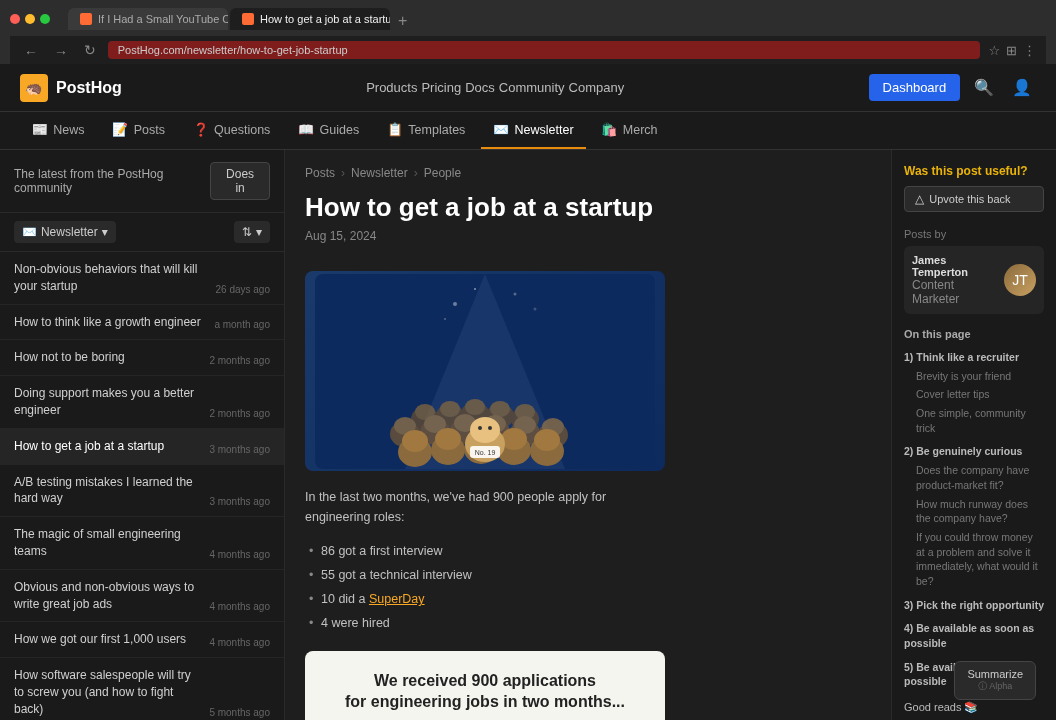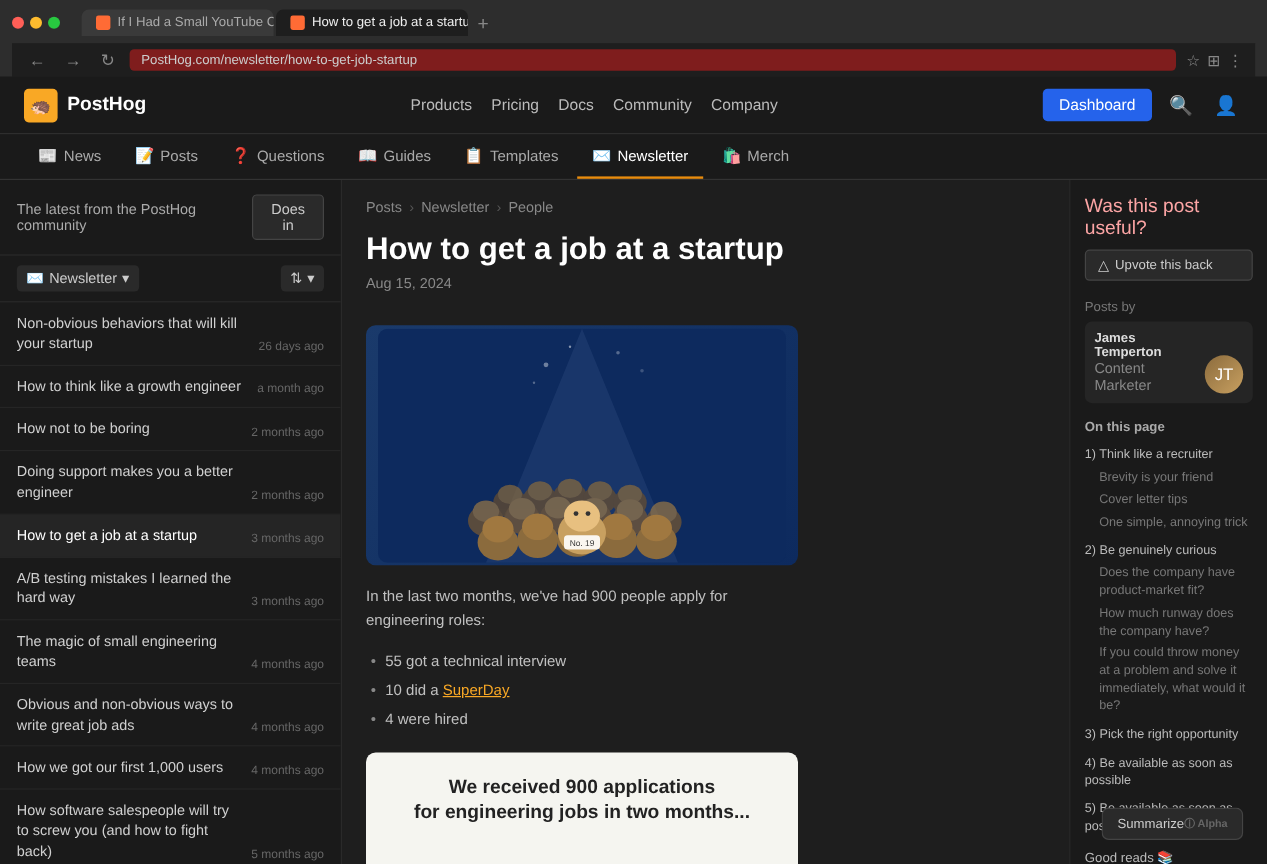--- a/index.html
+++ b/index.html
@@ -131,21 +131,21 @@
       height: 28px;
       background: #f9a825;
       border-radius: 4px;
       display: flex;
       align-items: center;
       justify-content: center;
       font-size: 14px;
     }
     .nav-links {
       display: flex;
-      gap: 16px;
+      gap: 4px;
       flex: 1;
       justify-content: center;
       align-items: center;
     }
     .nav-link {
       color: #bbb;
       font-size: 13px;
       cursor: pointer;
       padding: 4px 0;
     }
@@ -396,24 +396,24 @@
       background: #1a1a1a;
       border-left: 1px solid #2a2a2a;
       padding: 14px 12px;
       flex-shrink: 0;
       overflow-y: auto;
     }
     .useful-section {
       margin-bottom: 16px;
     }
     .useful-title {
-      font-size: 16px;
-      color: #fca5a5;
+      font-size: 12px;
+      color: #eab308;
       margin-bottom: 8px;
-      font-weight: 400;
+      font-weight: 700;
     }
     .upvote-btn {
       display: flex;
       align-items: center;
       gap: 5px;
       background: #2a2a2a;
       border: 1px solid #444;
       border-radius: 4px;
       padding: 5px 10px;
       font-size: 11px;
@@ -429,21 +429,21 @@
     .posted-by-label {
       font-size: 11px;
       color: #777;
       margin-bottom: 6px;
     }
     .author-card {
       background: #252525;
       border-radius: 6px;
       padding: 8px;
       display: flex;
-      align-items: flex-end;
+      align-items: center;
       gap: 8px;
     }
     .author-info {
       flex: 1;
     }
     .author-name {
       font-size: 11px;
       color: #ddd;
       font-weight: 600;
     }
@@ -477,45 +477,45 @@
       font-size: 10.5px;
       color: #888;
       padding: 2px 0 2px 8px;
       cursor: pointer;
       line-height: 1.4;
     }
     .toc-item.top-level {
       color: #bbb;
       padding-left: 0;
       margin-top: 5px;
-      font-weight: 400;
+      font-weight: 700;
     }
     .toc-sub {
       padding-left: 12px;
       color: #777;
     }
 
     .summarize-btn {
       position: fixed;
       bottom: 20px;
       right: 20px;
       background: #2a2a2a;
       border: 1px solid #444;
       border-radius: 6px;
       padding: 6px 12px;
       font-size: 11px;
       color: #ccc;
       cursor: pointer;
       display: flex;
+      flex-direction: column;
       align-items: center;
     }
     .summarize-sub {
       font-size: 9px;
       color: #666;
-      font-weight: bold;
     }
 
     .good-reads {
       font-size: 11px;
       color: #bbb;
       margin-top: 10px;
     }
   </style>
 </head>
 <body>
@@ -740,20 +740,21 @@
           <circle cx="200" cy="20" r="1.5" fill="rgba(255,255,255,0.3)"></circle>
           <circle cx="160" cy="15" r="1" fill="rgba(255,255,255,0.5)"></circle>
           <circle cx="220" cy="35" r="1.5" fill="rgba(255,255,255,0.2)"></circle>
           <circle cx="130" cy="45" r="1" fill="rgba(255,255,255,0.3)"></circle>
         </svg>
       </div>
 
       <div class="article-body">
         <p class="article-intro">In the last two months, we've had 900 people apply for engineering roles:</p>
         <ul class="article-list">
+          <li><span>86 got a first interview</span></li>
           <li><span>55 got a technical interview</span></li>
           <li>10 did a <span class="article-link">SuperDay</span></li>
           <li><span>4 were hired</span></li>
         </ul>
       </div>
 
       <div class="infographic-card">
         <div class="infographic-title">
           We received 900 applications<br>for engineering jobs in two months...
         </div>
@@ -793,21 +794,21 @@
           <div class="author-avatar">JT</div>
         </div>
       </div>
 
       <div class="on-page-section">
         <div class="on-page-title">On this page</div>
 
         <div class="toc-item top-level">1) Think like a recruiter</div>
         <div class="toc-item toc-sub">Brevity is your friend</div>
         <div class="toc-item toc-sub">Cover letter tips</div>
-        <div class="toc-item toc-sub">One simple, annoying trick</div>
+        <div class="toc-item toc-sub">One simple, community trick</div>
         <div class="toc-item top-level">2) Be genuinely curious</div>
         <div class="toc-item toc-sub">Does the company have product-market fit?</div>
         <div class="toc-item toc-sub">How much runway does the company have?</div>
         <div class="toc-item toc-sub">If you could throw money at a problem and solve it immediately, what would it be?</div>
         <div class="toc-item top-level">3) Pick the right opportunity</div>
         <div class="toc-item top-level">4) Be available as soon as possible</div>
         <div class="toc-item top-level">5) Be available as soon as possible</div>
         <div class="good-reads">Good reads 📚</div>
       </div>
 

